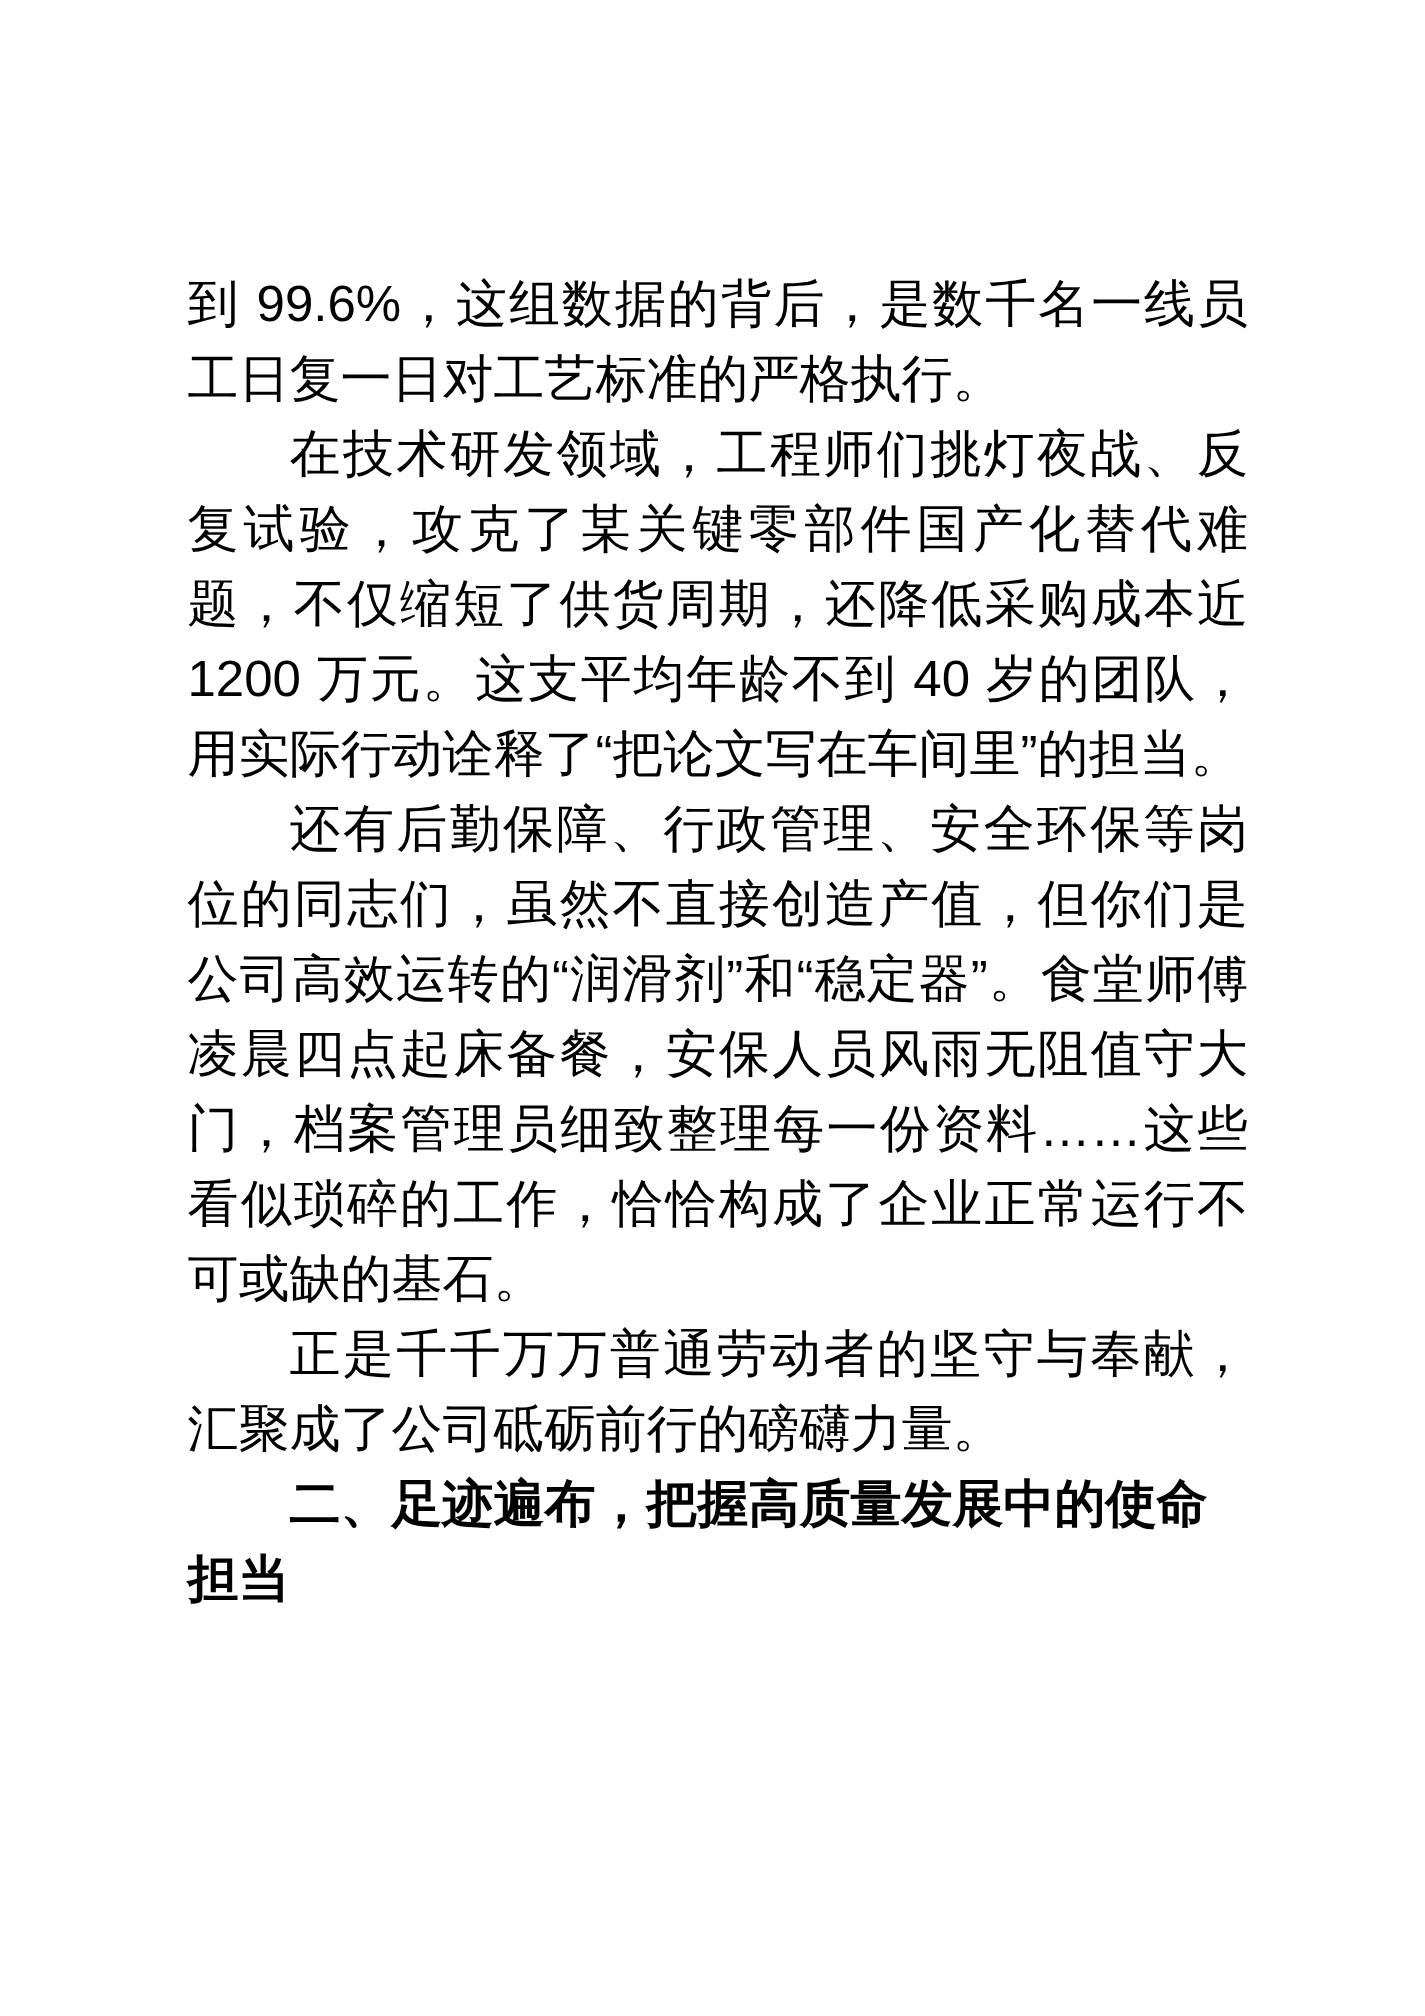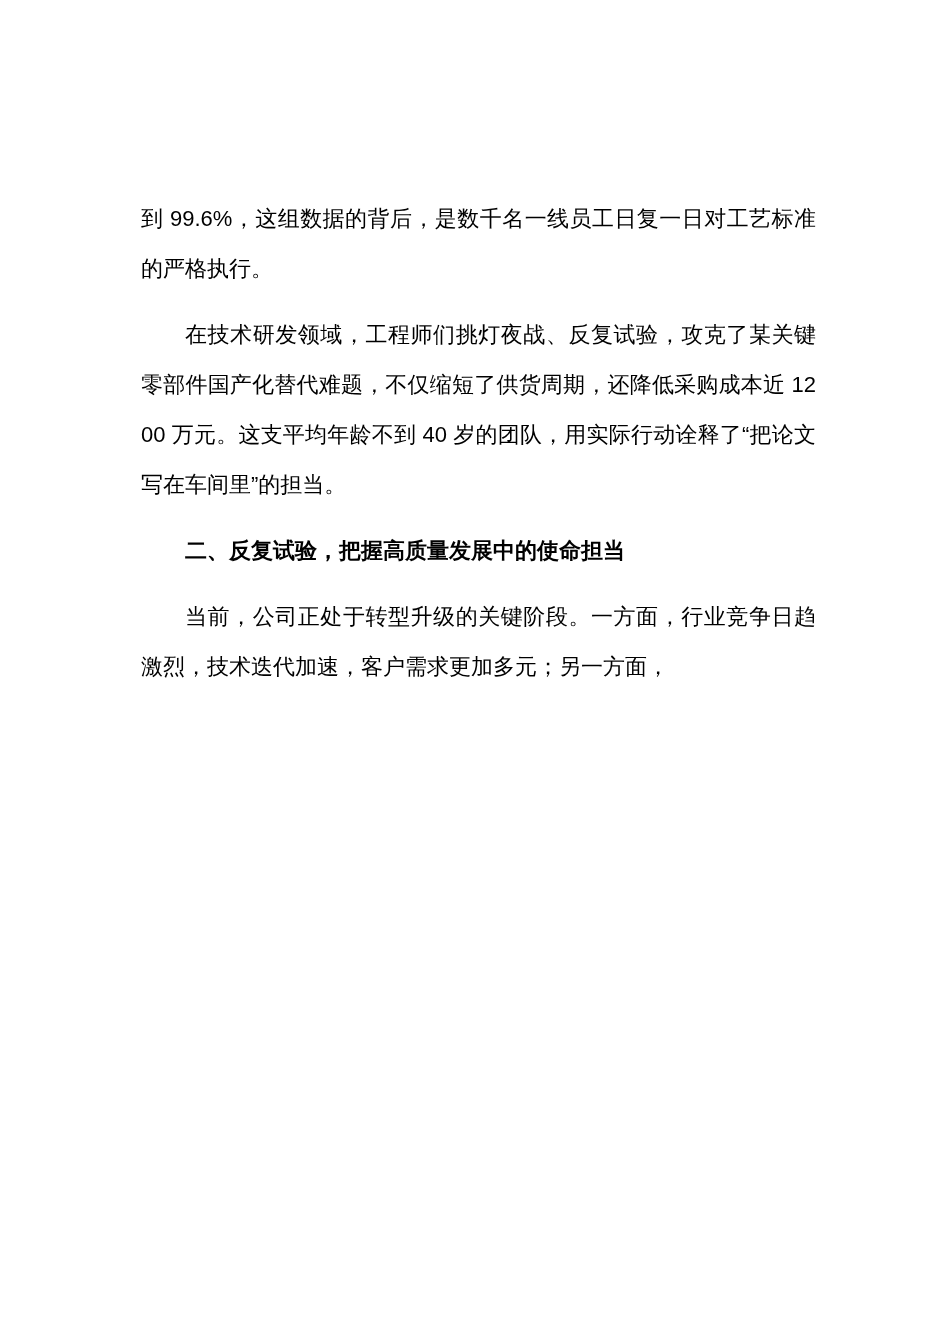--- a/index.html
+++ b/index.html
@@ -16,39 +16,40 @@
     font-family: "Liberation Sans", sans-serif;
     color: #000000;
   }
   .content {
     position: absolute;
     left: 125px;
     top: 178px;
     width: 707px;
   }
   .content p {
-    margin: 16px;
+    margin: 0;
     padding: 0;
-    font-size: 22px;
+    font-size: 34px;
     line-height: 50px;
     text-align: justify;
     letter-spacing: 0;
     word-break: break-all;
   }
   .content p.indent {
     text-indent: 2em;
   }
   .content p.heading {
     font-weight: bold;
     text-align: left;
   }
 </style>
 </head>
 <body>
 
 <div class="page">
   <div class="content">
     <p class="body-para">到 99.6%，这组数据的背后，是数千名一线员工日复一日对工艺标准的严格执行。</p>
     <p class="body-para indent">在技术研发领域，工程师们挑灯夜战、反复试验，攻克了某关键零部件国产化替代难题，不仅缩短了供货周期，还降低采购成本近 1200 万元。这支平均年龄不到 40 岁的团队，用实际行动诠释了“把论文写在车间里”的担当。</p>
-    <p class="heading indent">二、反复试验，把握高质量发展中的使命担当</p>
-    <p class="body-para indent">当前，公司正处于转型升级的关键阶段。一方面，行业竞争日趋激烈，技术迭代加速，客户需求更加多元；另一方面，</p>
+    <p class="body-para indent">还有后勤保障、行政管理、安全环保等岗位的同志们，虽然不直接创造产值，但你们是公司高效运转的“润滑剂”和“稳定器”。食堂师傅凌晨四点起床备餐，安保人员风雨无阻值守大门，档案管理员细致整理每一份资料……这些看似琐碎的工作，恰恰构成了企业正常运行不可或缺的基石。</p>
+    <p class="body-para indent">正是千千万万普通劳动者的坚守与奉献，汇聚成了公司砥砺前行的磅礴力量。</p>
+    <p class="heading indent">二、足迹遍布，把握高质量发展中的使命担当</p>
   </div>
 </div>
 
 </body></html>

